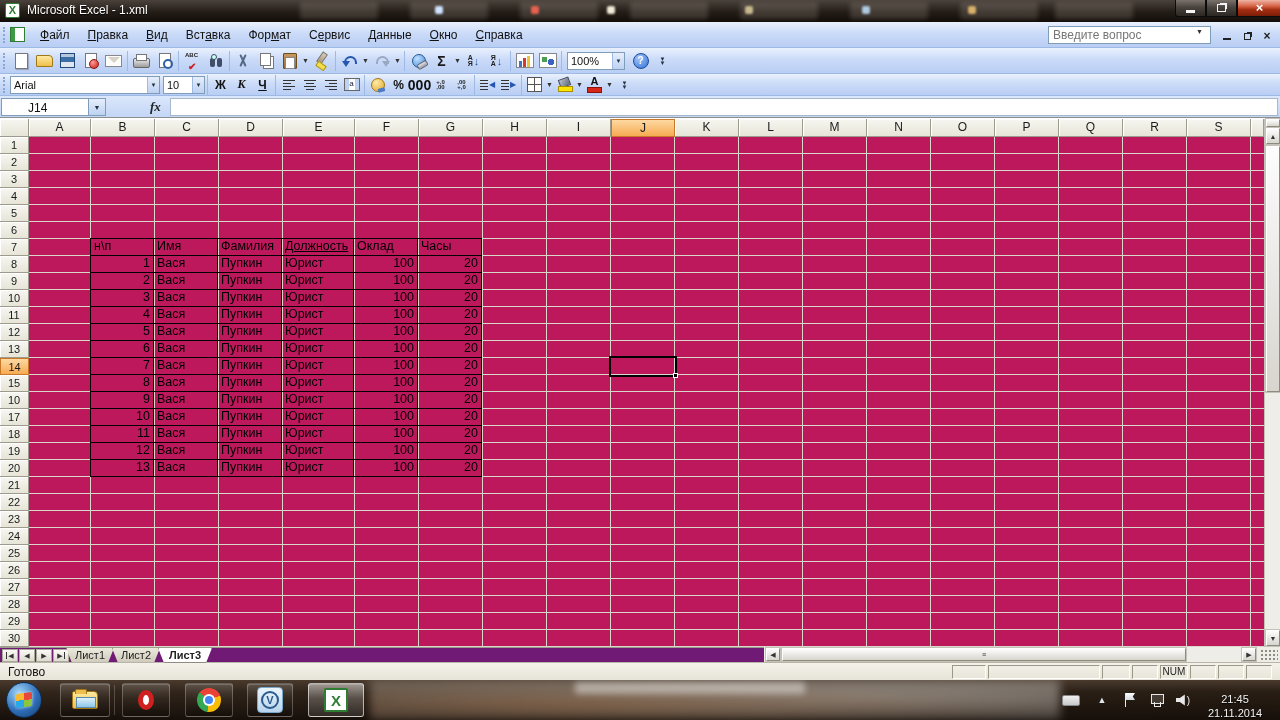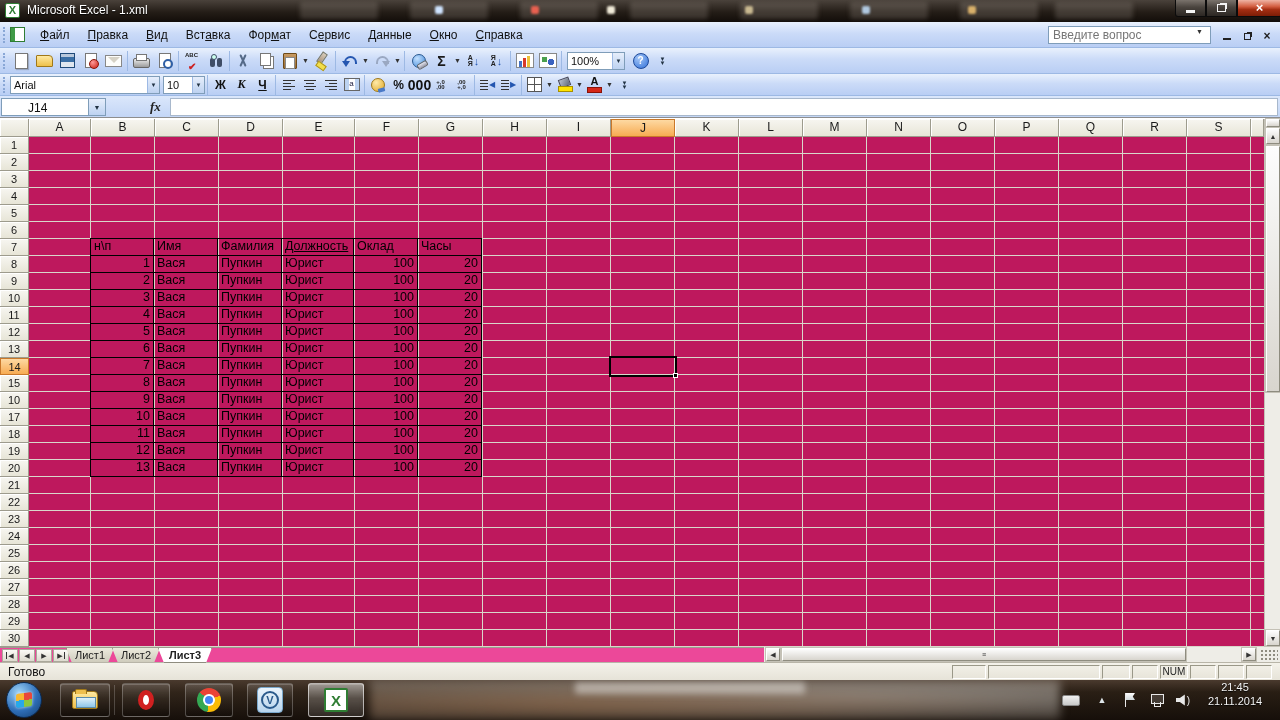--- a/index.html
+++ b/index.html
@@ -130,21 +130,21 @@
 .tcell.num{text-align:right}
 #selbox{position:absolute;left:580px;top:219px;width:68px;height:21px;border:2px solid #000}
 #fillhandle{position:absolute;right:-3px;bottom:-3px;width:5px;height:5px;background:#000;border:1px solid #fff}
 
 
 .sb3d{background:linear-gradient(#fdfdfd,#d8d5ce);border:1px solid;border-color:#fff #8e8c7f #8e8c7f #fff;box-shadow:0 0 0 1px #c4c1b6;display:flex;align-items:center;justify-content:center;color:#333;font-size:7px}
 #vscroll{position:absolute;left:1264px;top:119px;width:16px;height:528px;background:#eeede7;border-left:1px solid #c4c1b6}
 #hscroll-area{position:absolute;left:764px;top:647px;width:516px;height:15px;background:#eeede7}
 
 
-#tabstrip{position:absolute;left:0;top:647px;width:764px;height:15px;background:#ec4899;border-top:1px solid #9d9b8d}
+#tabstrip{position:absolute;left:0;top:647px;width:764px;height:15px;background:#701a75;border-top:1px solid #9d9b8d}
 .navb{position:absolute;top:1px;width:16px;height:13px;background:linear-gradient(#fbfaf6,#dedbd0);border:1px solid #aaa89a;font-size:7px;color:#333;display:flex;align-items:center;justify-content:center;gap:1px}
 .navbar-i{width:1px;height:7px;background:#333}
 .stab{position:absolute;top:0;height:15px;font-size:11px;color:#222;text-align:center;line-height:15px;background:linear-gradient(#eceadd,#cfccbd);border:1px solid #8e8c7f;border-top:none;clip-path:polygon(0 0,100% 0,calc(100% - 6px) 100%,6px 100%)}
 .stab.active{background:#fff;font-weight:bold;z-index:3}
 
 
 #statusbar{position:absolute;left:0;top:662px;width:1280px;height:18px;background:linear-gradient(#f4f2ea,#e6e3d8);border-top:1px solid #b8b5a8;font-size:12px;color:#111}
 .sbox{position:absolute;top:2px;height:14px;border:1px solid;border-color:#9a9888 #fff #fff #9a9888;font-size:10px;text-align:center;line-height:12px;color:#222}
 
 
@@ -169,21 +169,21 @@
 #kbd-icon{width:18px;height:11px;background:linear-gradient(#f0f0f0,#c8c8c8);border:1px solid #888;border-radius:2px}
 #uparrow-icon{font-size:9px;color:#dfe6ea}
 #flag-icon{position:relative;width:12px;height:14px}
 #flag-icon::before{content:"";position:absolute;left:1px;top:0;width:1px;height:14px;background:#e8e8e8}
 #flag-icon::after{content:"";position:absolute;left:2px;top:0;width:9px;height:7px;background:linear-gradient(#fdfdfd,#cfd8dc);clip-path:polygon(0 0,100% 0,75% 50%,100% 100%,0 100%)}
 #net-icon{position:relative;width:15px;height:13px}
 #net-icon::before{content:"";position:absolute;left:2px;top:0;width:11px;height:8px;border:1px solid #e8e8e8;background:rgba(255,255,255,.15)}
 #net-icon::after{content:"";position:absolute;left:5px;top:8px;width:5px;height:4px;border-bottom:1px solid #e8e8e8;border-left:1px solid #e8e8e8;border-right:1px solid #e8e8e8}
 #vol-icon{width:13px;height:13px;background:#e8e8e8;clip-path:polygon(0 34%,4px 34%,9px 8%,9px 92%,4px 66%,0 66%);position:relative}
 #vol-arc{font-size:10px;color:#e8e8e8;margin-left:-2px;letter-spacing:-2px}
-#clock{position:absolute;left:1198px;top:0;width:74px;height:40px;color:#f2f2f2;font-size:11px;text-align:center;display:flex;flex-direction:column;justify-content:flex-start;line-height:14px;text-shadow:0 1px 1px #000}
+#clock{position:absolute;left:1198px;top:0;width:74px;height:40px;color:#f2f2f2;font-size:11px;text-align:center;display:flex;flex-direction:column;justify-content:flex-end;line-height:14px;text-shadow:0 1px 1px #000}
 </style>
 </head>
 <body>
 
 <div id="screen">
 
   <div id="titlebar">
     <div id="titlebar-blobs">
         <div class="tblob" style="left: 300px; width: 78px;"></div>
         <div class="tblob" style="left: 410px; width: 78px;"></div>

